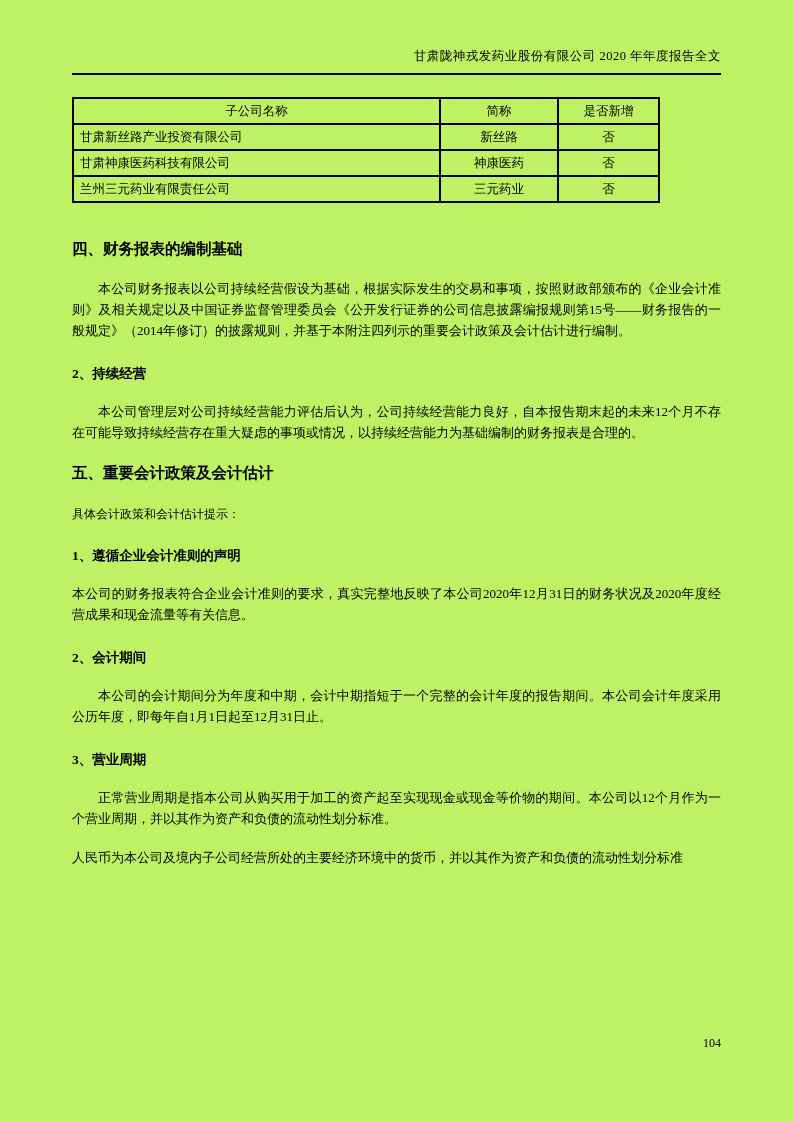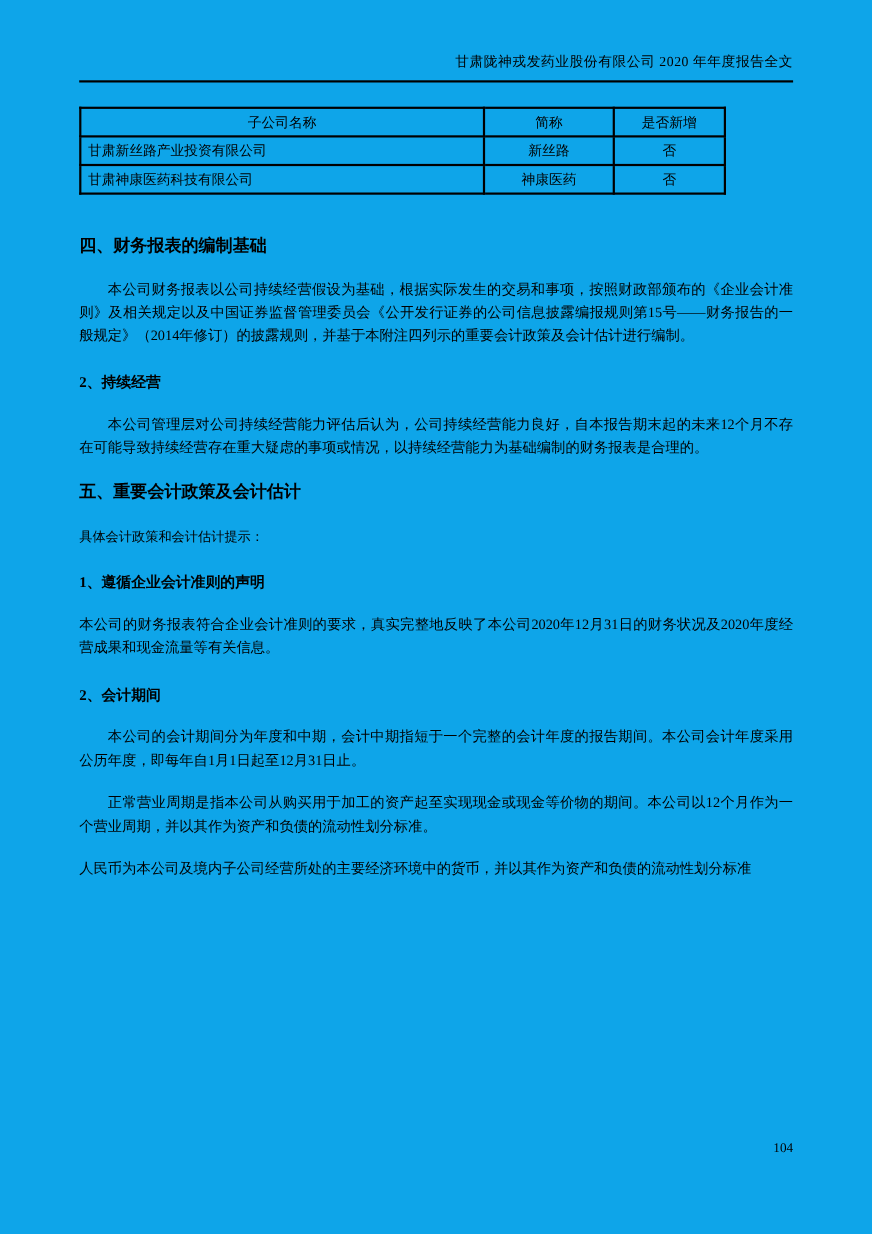--- a/index.html
+++ b/index.html
@@ -6,21 +6,21 @@
   html,body { background:#ffffff; }
   body {
     font-family: "Liberation Serif", "DejaVu Serif", serif;
     color:#000000;
     width:793px;
   }
   .page {
     position:relative;
     width:793px;
     height:1122px;
-    background:#0ea5e9;
+    background:#bef264;
     padding:48px 72px 0 72px;
     overflow:hidden;
   }
   .page-header {
     text-align:right;
     font-size:12.5px;
     letter-spacing:0.5px;
     padding-bottom:8px;
     border-bottom:2px solid #000;
   }
@@ -102,39 +102,45 @@
       <tr>
         <td class="name">甘肃新丝路产业投资有限公司</td>
         <td class="center">新丝路</td>
         <td class="center">否</td>
       </tr>
       <tr>
         <td class="name">甘肃神康医药科技有限公司</td>
         <td class="center">神康医药</td>
         <td class="center">否</td>
       </tr>
+      <tr>
+        <td class="name">兰州三元药业有限责任公司</td>
+        <td class="center">三元药业</td>
+        <td class="center">否</td>
+      </tr>
     </tbody>
   </table>
 
   <h2 class="sec-title">四、财务报表的编制基础</h2>
 
   <p class="body-text indent">本公司财务报表以公司持续经营假设为基础，根据实际发生的交易和事项，按照财政部颁布的《企业会计准则》及相关规定以及中国证券监督管理委员会《公开发行证券的公司信息披露编报规则第15号——财务报告的一般规定》（2014年修订）的披露规则，并基于本附注四列示的重要会计政策及会计估计进行编制。</p>
 
   <h3 class="sub-title">2、持续经营</h3>
   <p class="body-text indent">本公司管理层对公司持续经营能力评估后认为，公司持续经营能力良好，自本报告期末起的未来12个月不存在可能导致持续经营存在重大疑虑的事项或情况，以持续经营能力为基础编制的财务报表是合理的。</p>
 
   <h2 class="sec-title" style="margin-top:20px;">五、重要会计政策及会计估计</h2>
 
   <p class="note-text">具体会计政策和会计估计提示：</p>
 
   <h3 class="sub-title">1、遵循企业会计准则的声明</h3>
   <p class="body-text">本公司的财务报表符合企业会计准则的要求，真实完整地反映了本公司2020年12月31日的财务状况及2020年度经营成果和现金流量等有关信息。</p>
 
   <h3 class="sub-title mt-lg">2、会计期间</h3>
   <p class="body-text indent">本公司的会计期间分为年度和中期，会计中期指短于一个完整的会计年度的报告期间。本公司会计年度采用公历年度，即每年自1月1日起至12月31日止。</p>
 
+  <h3 class="sub-title mt-md">3、营业周期</h3>
   <p class="body-text indent">正常营业周期是指本公司从购买用于加工的资产起至实现现金或现金等价物的期间。本公司以12个月作为一个营业周期，并以其作为资产和负债的流动性划分标准。</p>
 
   <p class="body-text">人民币为本公司及境内子公司经营所处的主要经济环境中的货币，并以其作为资产和负债的流动性划分标准</p>
 
   <div class="page-number">104</div>
 
 </div>
 
 </body></html>

